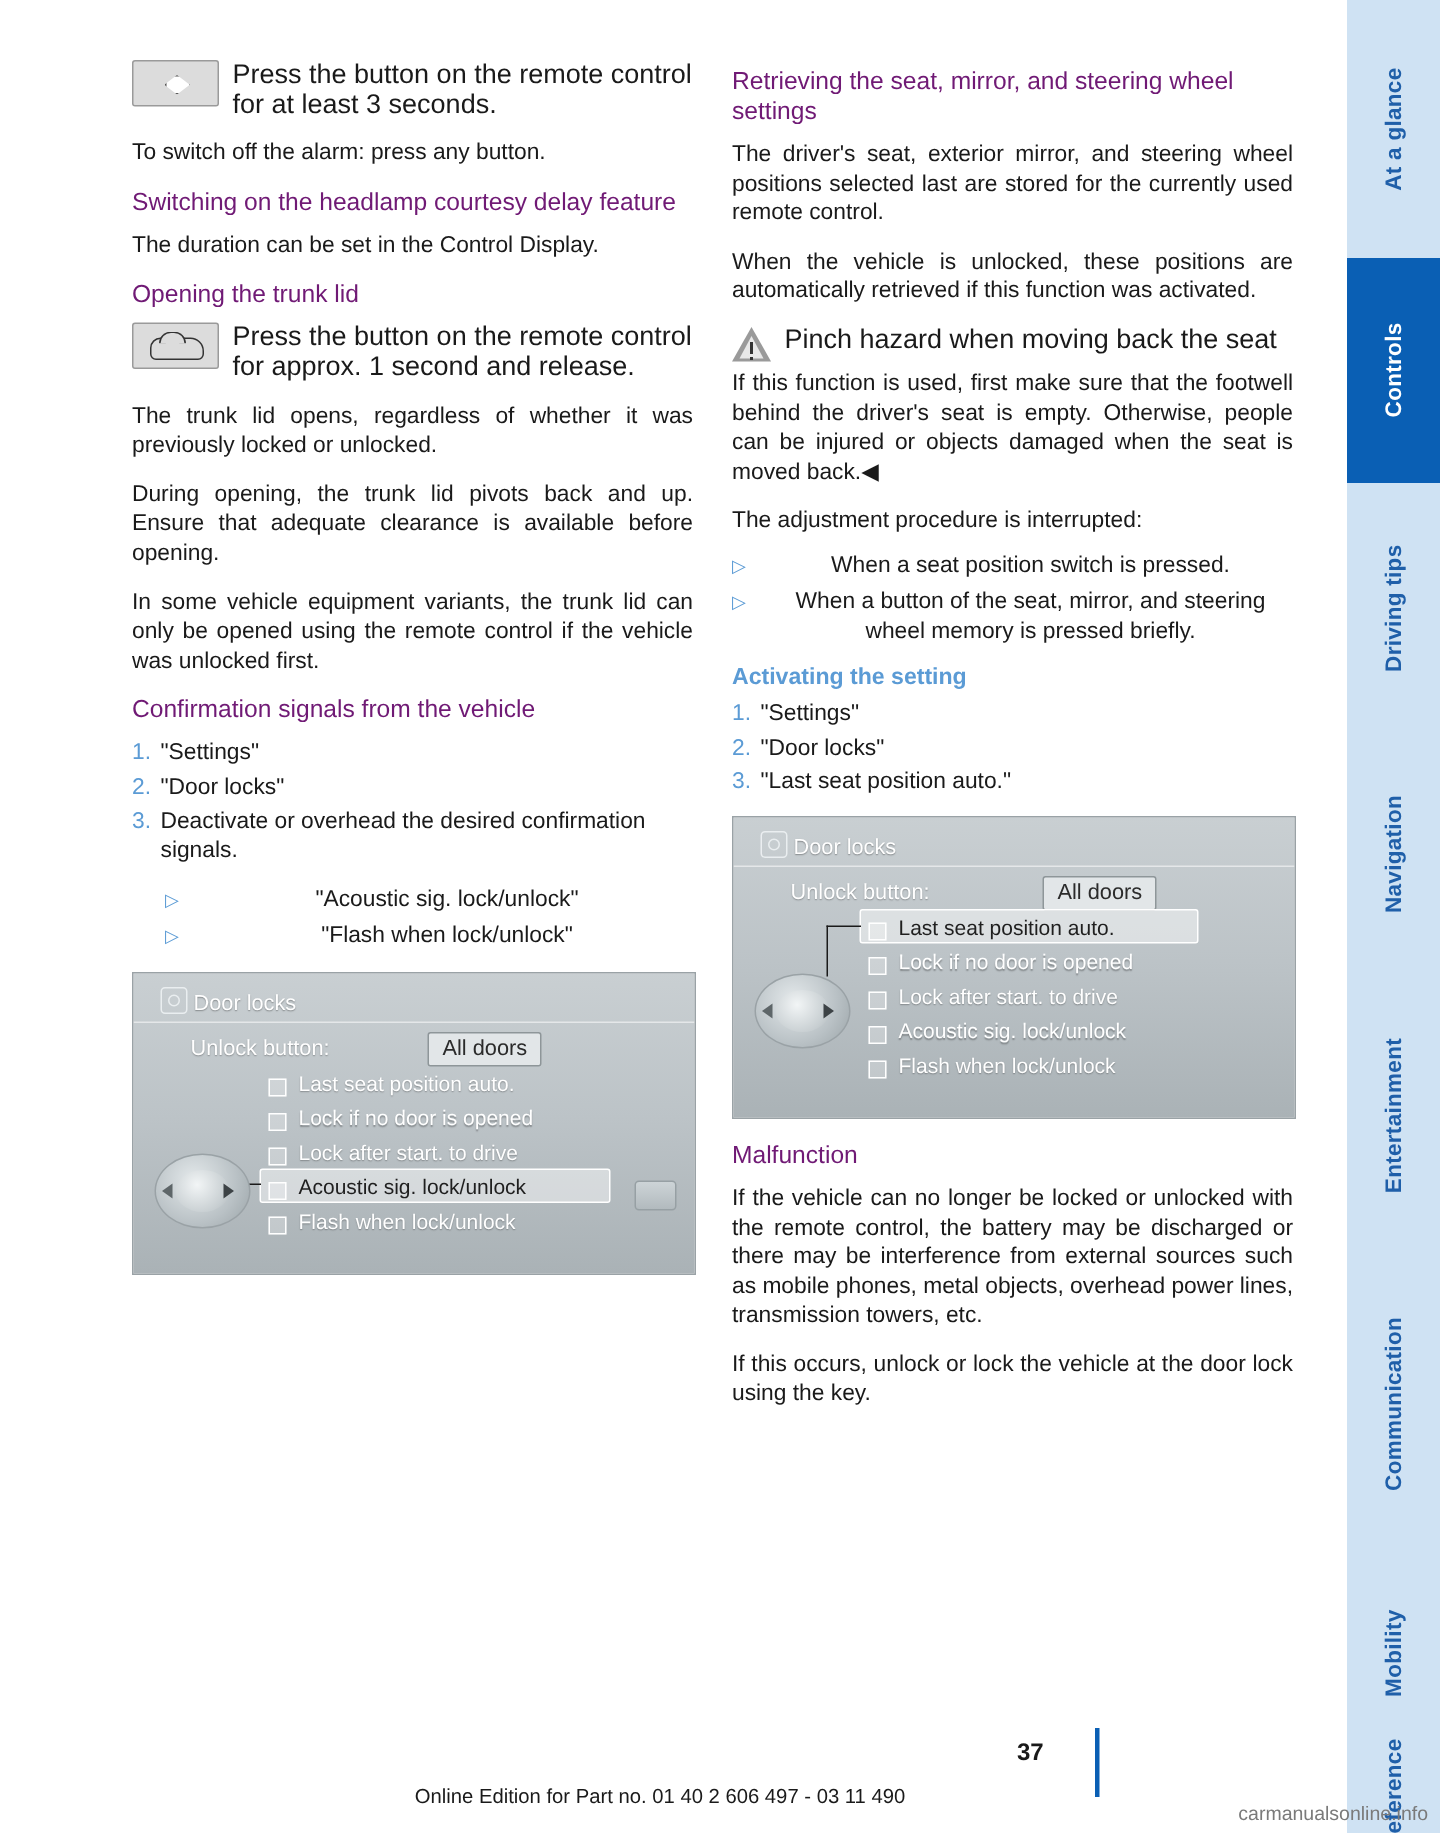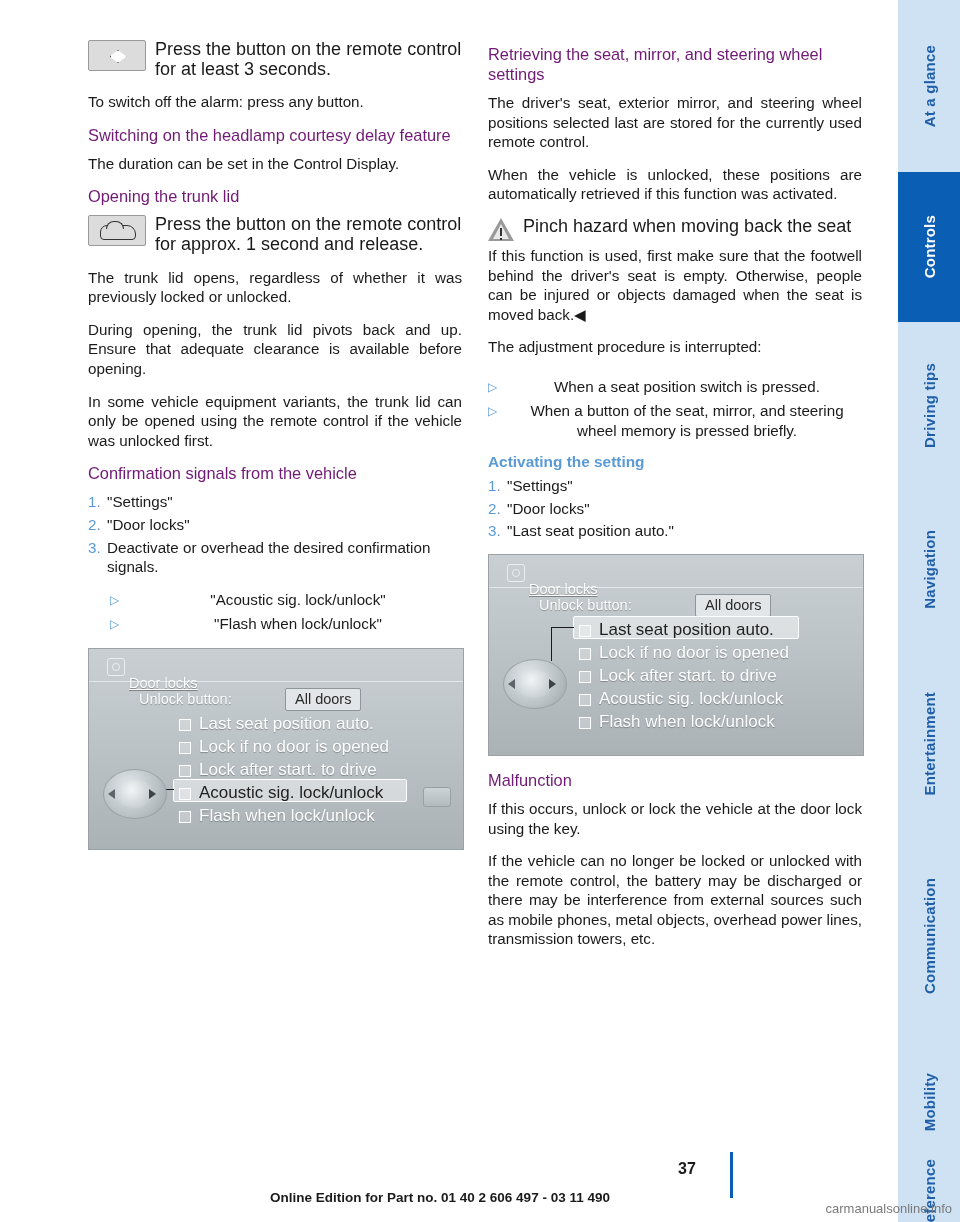--- a/index.html
+++ b/index.html
@@ -210,25 +210,24 @@
     width: 374px;
     height: 200px;
     background: linear-gradient(180deg,#c9cfd2 0%, #bcc3c7 48%, #aab2b6 100%);
     border: 1px solid #9aa2a6;
     position: relative;
     margin: 6px 0 14px 0;
     overflow: hidden;
   }
   .idrive .title {
     position: absolute;
-    left: 40px; top: 26px;
+    left: 40px; top: 12px;
     color: #ffffff;
     font-size: 14.5px;
     text-shadow: 0 1px 1px rgba(0,0,0,.35);
-    text-decoration: underline;
   }
   .idrive .titleicon {
     position: absolute;
     left: 18px; top: 9px;
     width: 16px; height: 16px;
     border: 1.4px solid #eef2f4;
     border-radius: 3px;
     opacity: .9;
   }
   .idrive .titleicon:after {
@@ -240,41 +239,41 @@
     border-radius: 50%;
   }
   .idrive .hr {
     position: absolute;
     left: 0; right: 0; top: 32px;
     height: 1px;
     background: rgba(255,255,255,.55);
   }
   .idrive .unlocklabel {
     position: absolute;
-    left: 50px; top: 42px;
+    left: 38px; top: 42px;
     color: #ffffff;
     font-size: 14.5px;
     text-shadow: 0 1px 1px rgba(0,0,0,.3);
   }
   .idrive .valuebox {
     position: absolute;
     top: 39px;
     height: 21px;
     line-height: 21px;
     background: #e2e6e8;
     color: #2b2b2b;
     font-size: 14.5px;
     padding: 0 9px;
     border: 1px solid #8e9699;
     border-radius: 2px;
   }
   .idrive .opt {
     position: absolute;
     color: #ffffff;
-    font-size: 17px;
+    font-size: 14px;
     text-shadow: 0 1px 1px rgba(0,0,0,.3);
     white-space: nowrap;
   }
   .idrive .cb {
     position: absolute;
     width: 10px; height: 10px;
     border: 1.5px solid #ffffff;
     background: rgba(255,255,255,.25);
   }
   .idrive .hl {
@@ -343,21 +342,21 @@
     left: 730px; top: 1152px;
     width: 3px; height: 46px;
     background: #0a5fb4;
   }
   .footer-txt {
     position: absolute;
     left: 0; top: 1190px;
     width: 880px;
     text-align: center;
     font-size: 13.5px;
-    font-weight: bold;
+    font-weight: normal;
   }
   .watermark {
     position: absolute;
     right: 8px; bottom: 6px;
     font-size: 13px;
     color: #7a7a7a;
   }
 </style>
 </head>
 <body>
@@ -494,21 +493,21 @@
   <div class="iconrow" style="margin-bottom:4px;">
     <div class="ic warn">
       <div class="tri"></div>
         <div class="tri-in"></div>
         <div class="bang"></div>
     </div>
     <div class="tx">Pinch hazard when moving back the seat</div>
   </div>
   <p class="body">If this function is used, first make sure that the footwell behind the driver's seat is empty. Otherwise, people can be injured or objects damaged when the seat is moved back.◀</p>
 
-  <p class="body" style="margin-bottom:20px;">The adjustment procedure is interrupted:</p>
+  <p class="body" style="margin-bottom:10px;">The adjustment procedure is interrupted:</p>
 
   <ul class="trilist">
     <li>
       <span class="b">▷</span>
       <span class="t">When a seat position switch is pressed.</span>
     </li>
     <li>
       <span class="b">▷</span>
       <span class="t">When a button of the seat, mirror, and steering wheel memory is pressed briefly.</span>
     </li>
@@ -556,21 +555,21 @@
 
     <div class="leader" style="left:62px; top:72px; width:23px; height:1.4px;"></div>
     <div class="leader" style="left:62px; top:72px; width:1.4px; height:34px;"></div>
 
     <div class="knob" style="bottom:46px;"></div>
     <div class="arrowL" style="bottom:66px;"></div>
     <div class="arrowR" style="bottom:66px;"></div>
   </div>
 
   <h2 class="sec" style="margin-top:10px;">Malfunction</h2>
+  <p class="body">If the vehicle can no longer be locked or unlocked with the remote control, the battery may be discharged or there may be interference from external sources such as mobile phones, metal objects, overhead power lines, transmission towers, etc.</p>
   <p class="body">If this occurs, unlock or lock the vehicle at the door lock using the key.</p>
-  <p class="body">If the vehicle can no longer be locked or unlocked with the remote control, the battery may be discharged or there may be interference from external sources such as mobile phones, metal objects, overhead power lines, transmission towers, etc.</p>
 
 </div>
 
 <div class="pagenum">37</div>
 <div class="footer-bar"></div>
 <div class="footer-txt">Online Edition for Part no. 01 40 2 606 497 - 03 11 490</div>
 <div class="watermark">carmanualsonline.info</div>
 
 </body></html>

